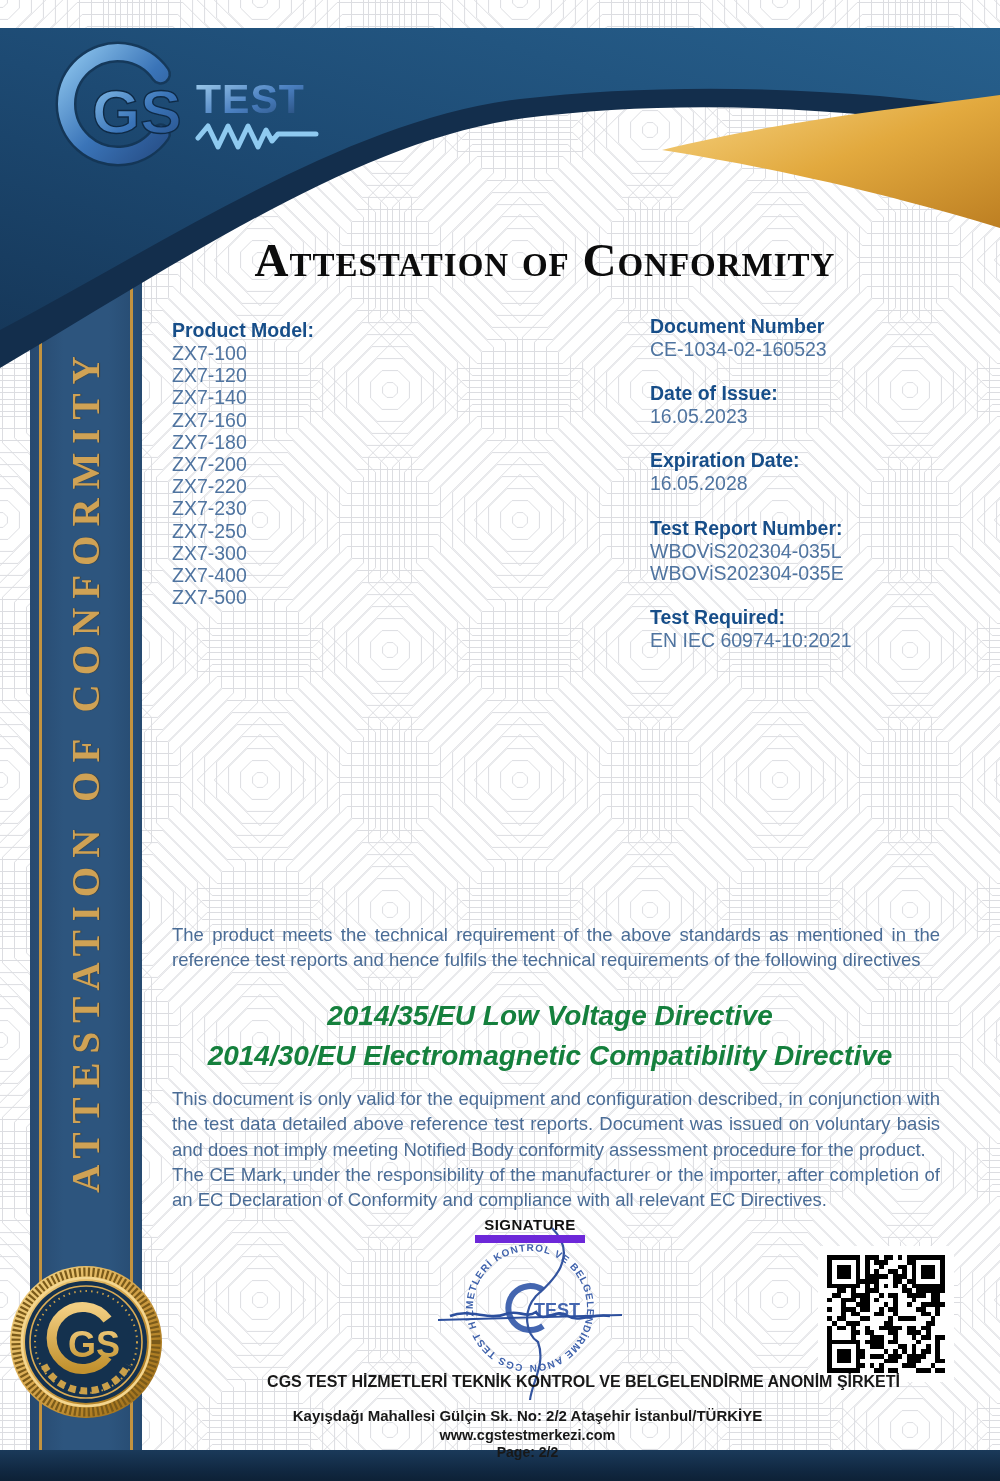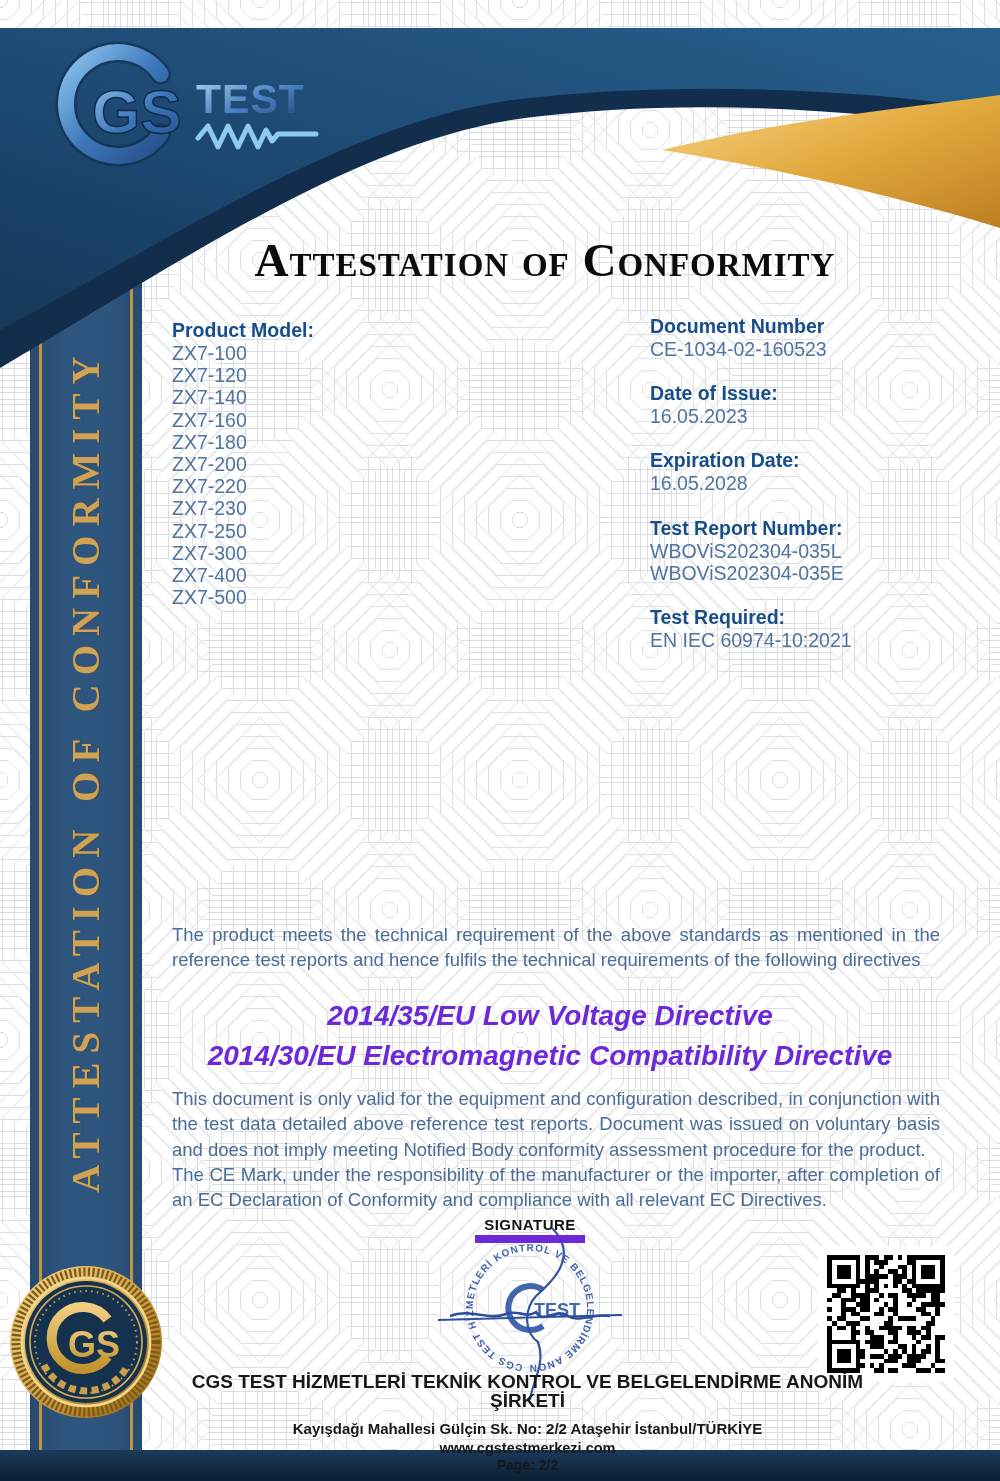--- a/index.html
+++ b/index.html
@@ -58,39 +58,39 @@
   .para{
     position:absolute;left:172px;width:768px;z-index:5;
     font-size:18.5px;line-height:25.3px;color:#4a6c96;text-align:justify;
   }
   .para p{margin:0;}
   .p1{top:922px;}
   .p2{top:1086px;}
   .directives{
     position:absolute;left:140px;top:996px;width:820px;z-index:5;
     text-align:center;font-size:28px;font-weight:700;font-style:italic;
-    color:#6d28d9;line-height:40px;
+    color:#15803d;line-height:40px;
   }
   .sig-label-wrap{
     position:absolute;left:420px;top:1216px;width:220px;z-index:6;text-align:center;
   }
   .sig-label{
     display:inline-block;font-size:15px;font-weight:700;letter-spacing:.5px;
     color:#111;border-bottom:8px solid #6d28d9;padding:0 9px 2px 9px;
   }
   .stamp-svg{position:absolute;left:430px;top:1224px;z-index:5;}
   .qr-wrap{
     position:absolute;left:818px;top:1246px;width:136px;height:136px;
     background:#fff;z-index:5;
   }
   .footer{
     position:absolute;left:155px;top:1372px;width:745px;z-index:5;
     text-align:center;color:#181818;font-weight:700;
   }
-  .footer .l1{font-size:19px;line-height:19px;margin-bottom:10px;}
+  .footer .l1{font-size:16px;line-height:19px;margin-bottom:16px;text-align:right;}
   .footer .l2{font-size:15px;line-height:18px;margin-bottom:1px;}
   .footer .l3{font-size:14.5px;line-height:18px;}
   .footer .l4{font-size:14px;line-height:17px;}
 </style>
 </head>
 <body>
 
 <div class="page">
 
   <svg id="bg" class="bg-svg" width="1000" height="1481" viewBox="0 0 1000 1481">

